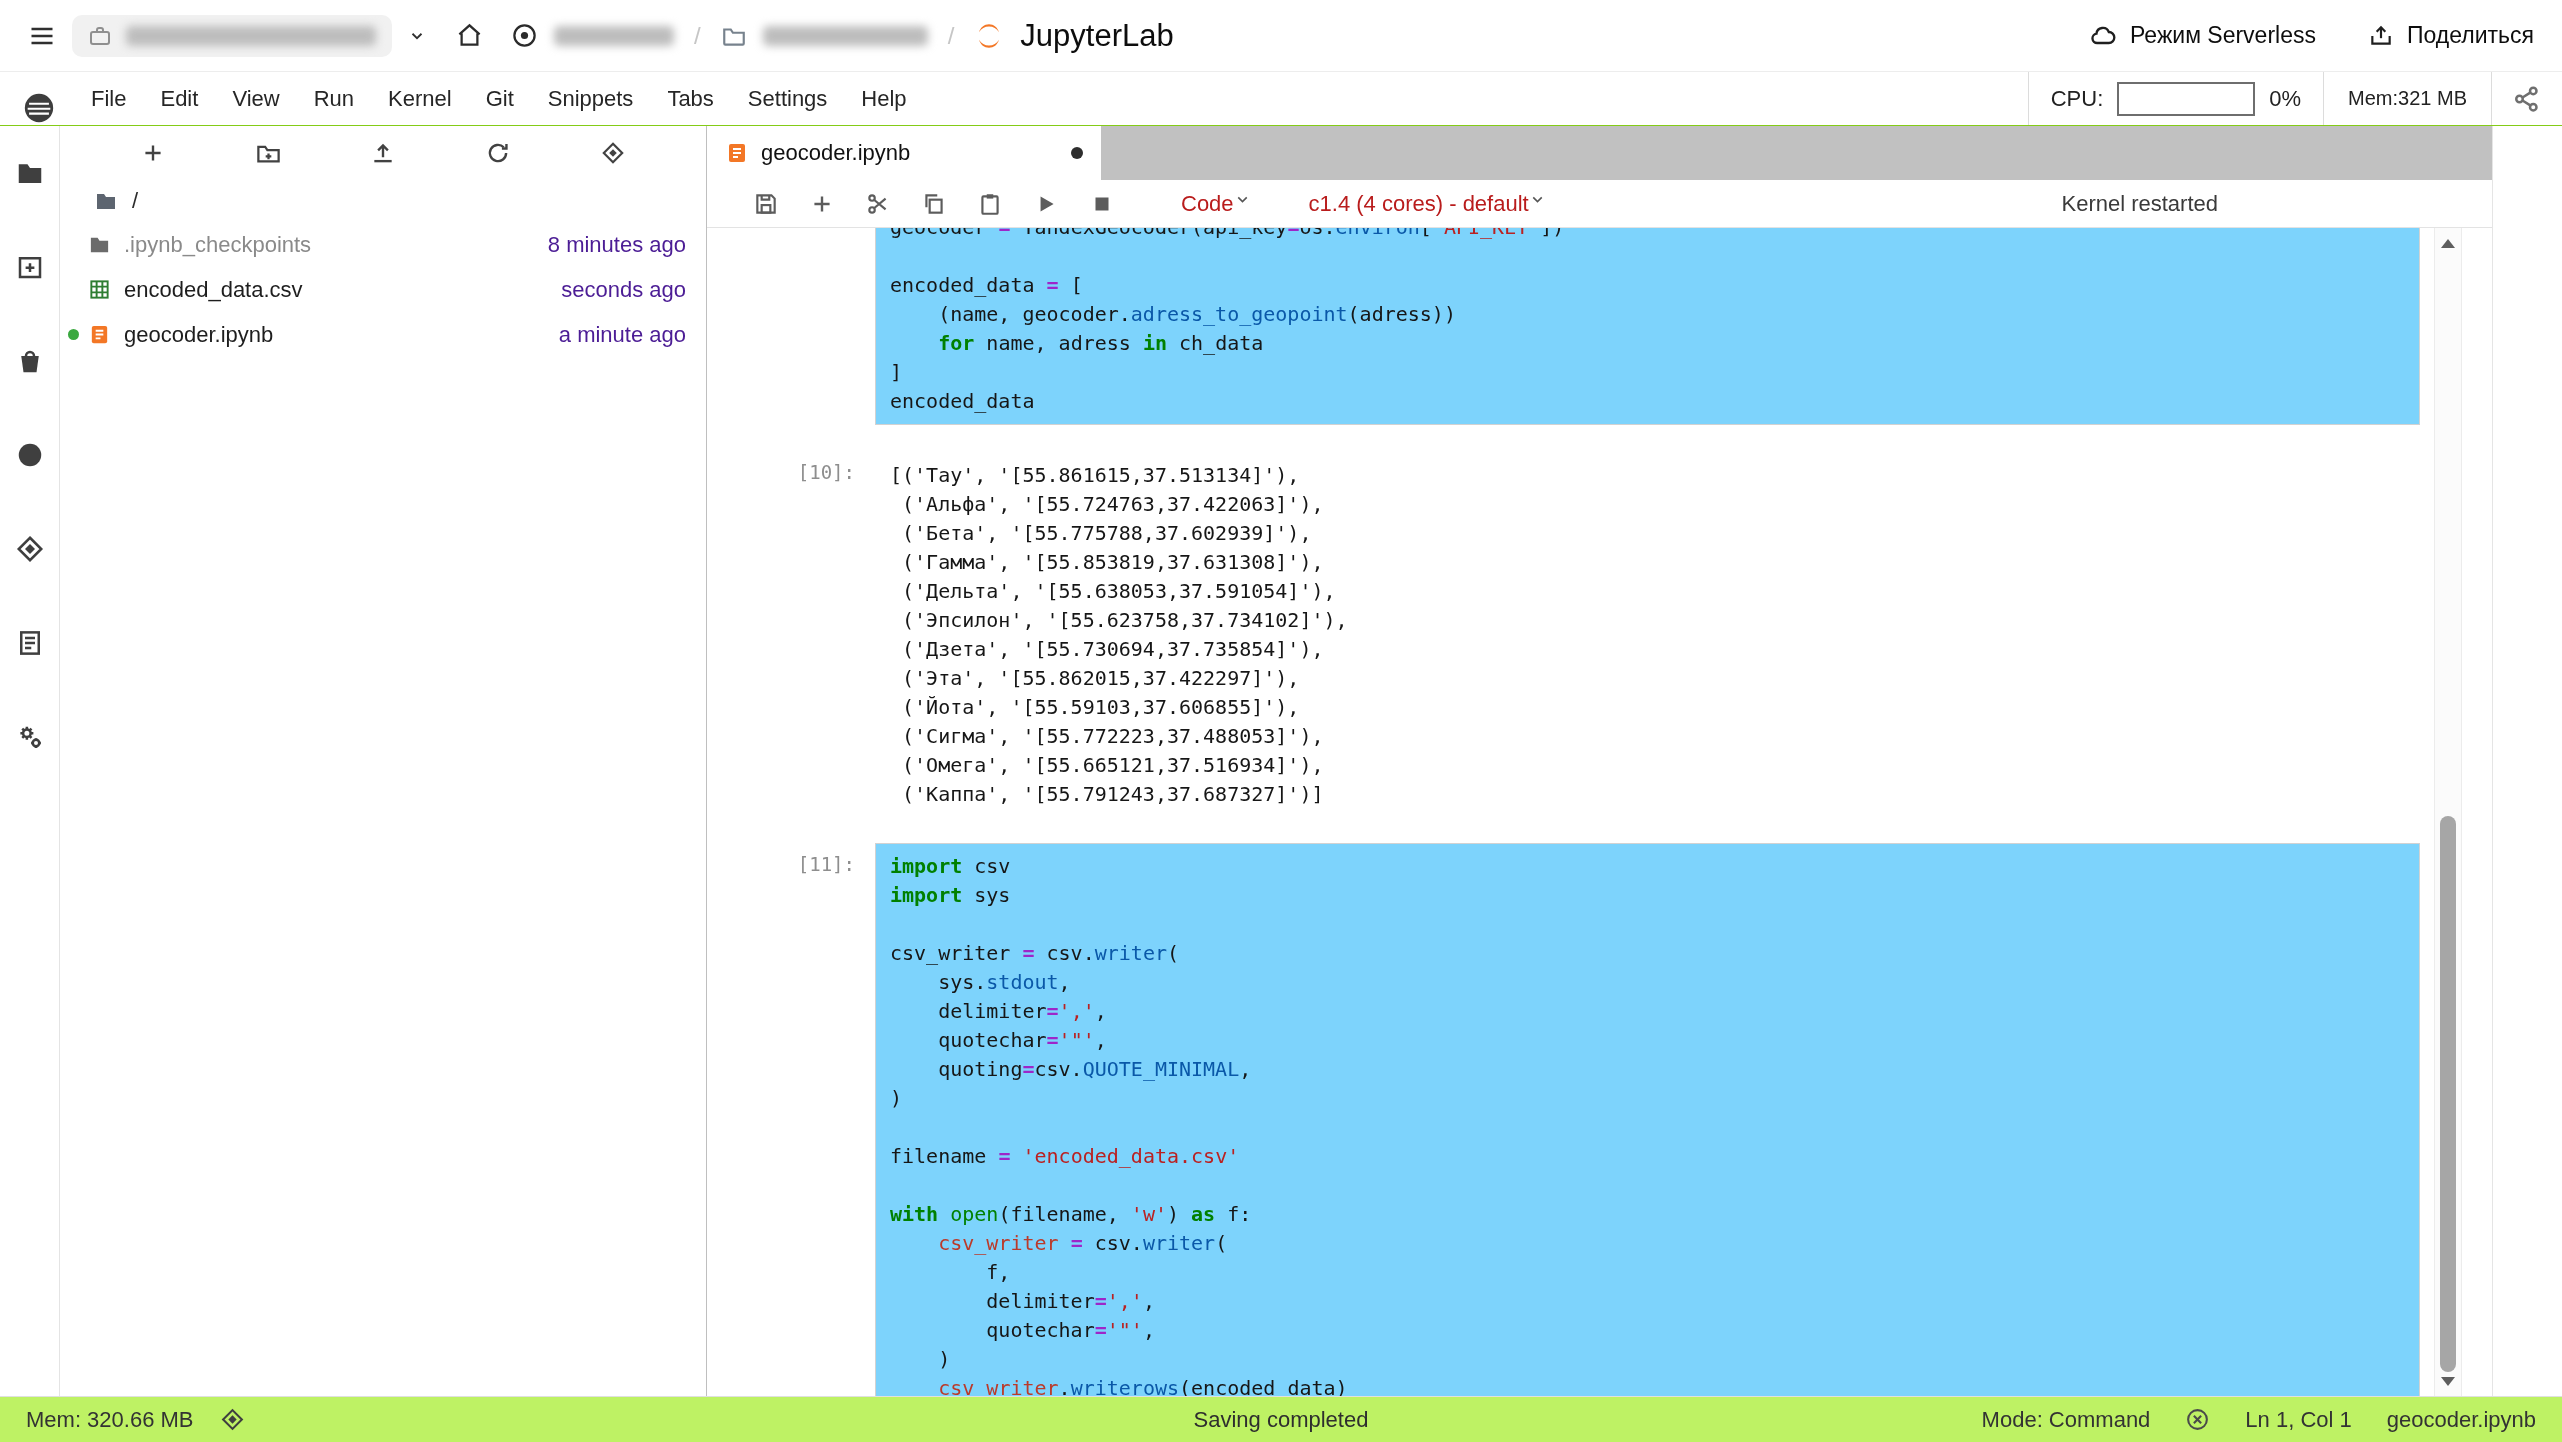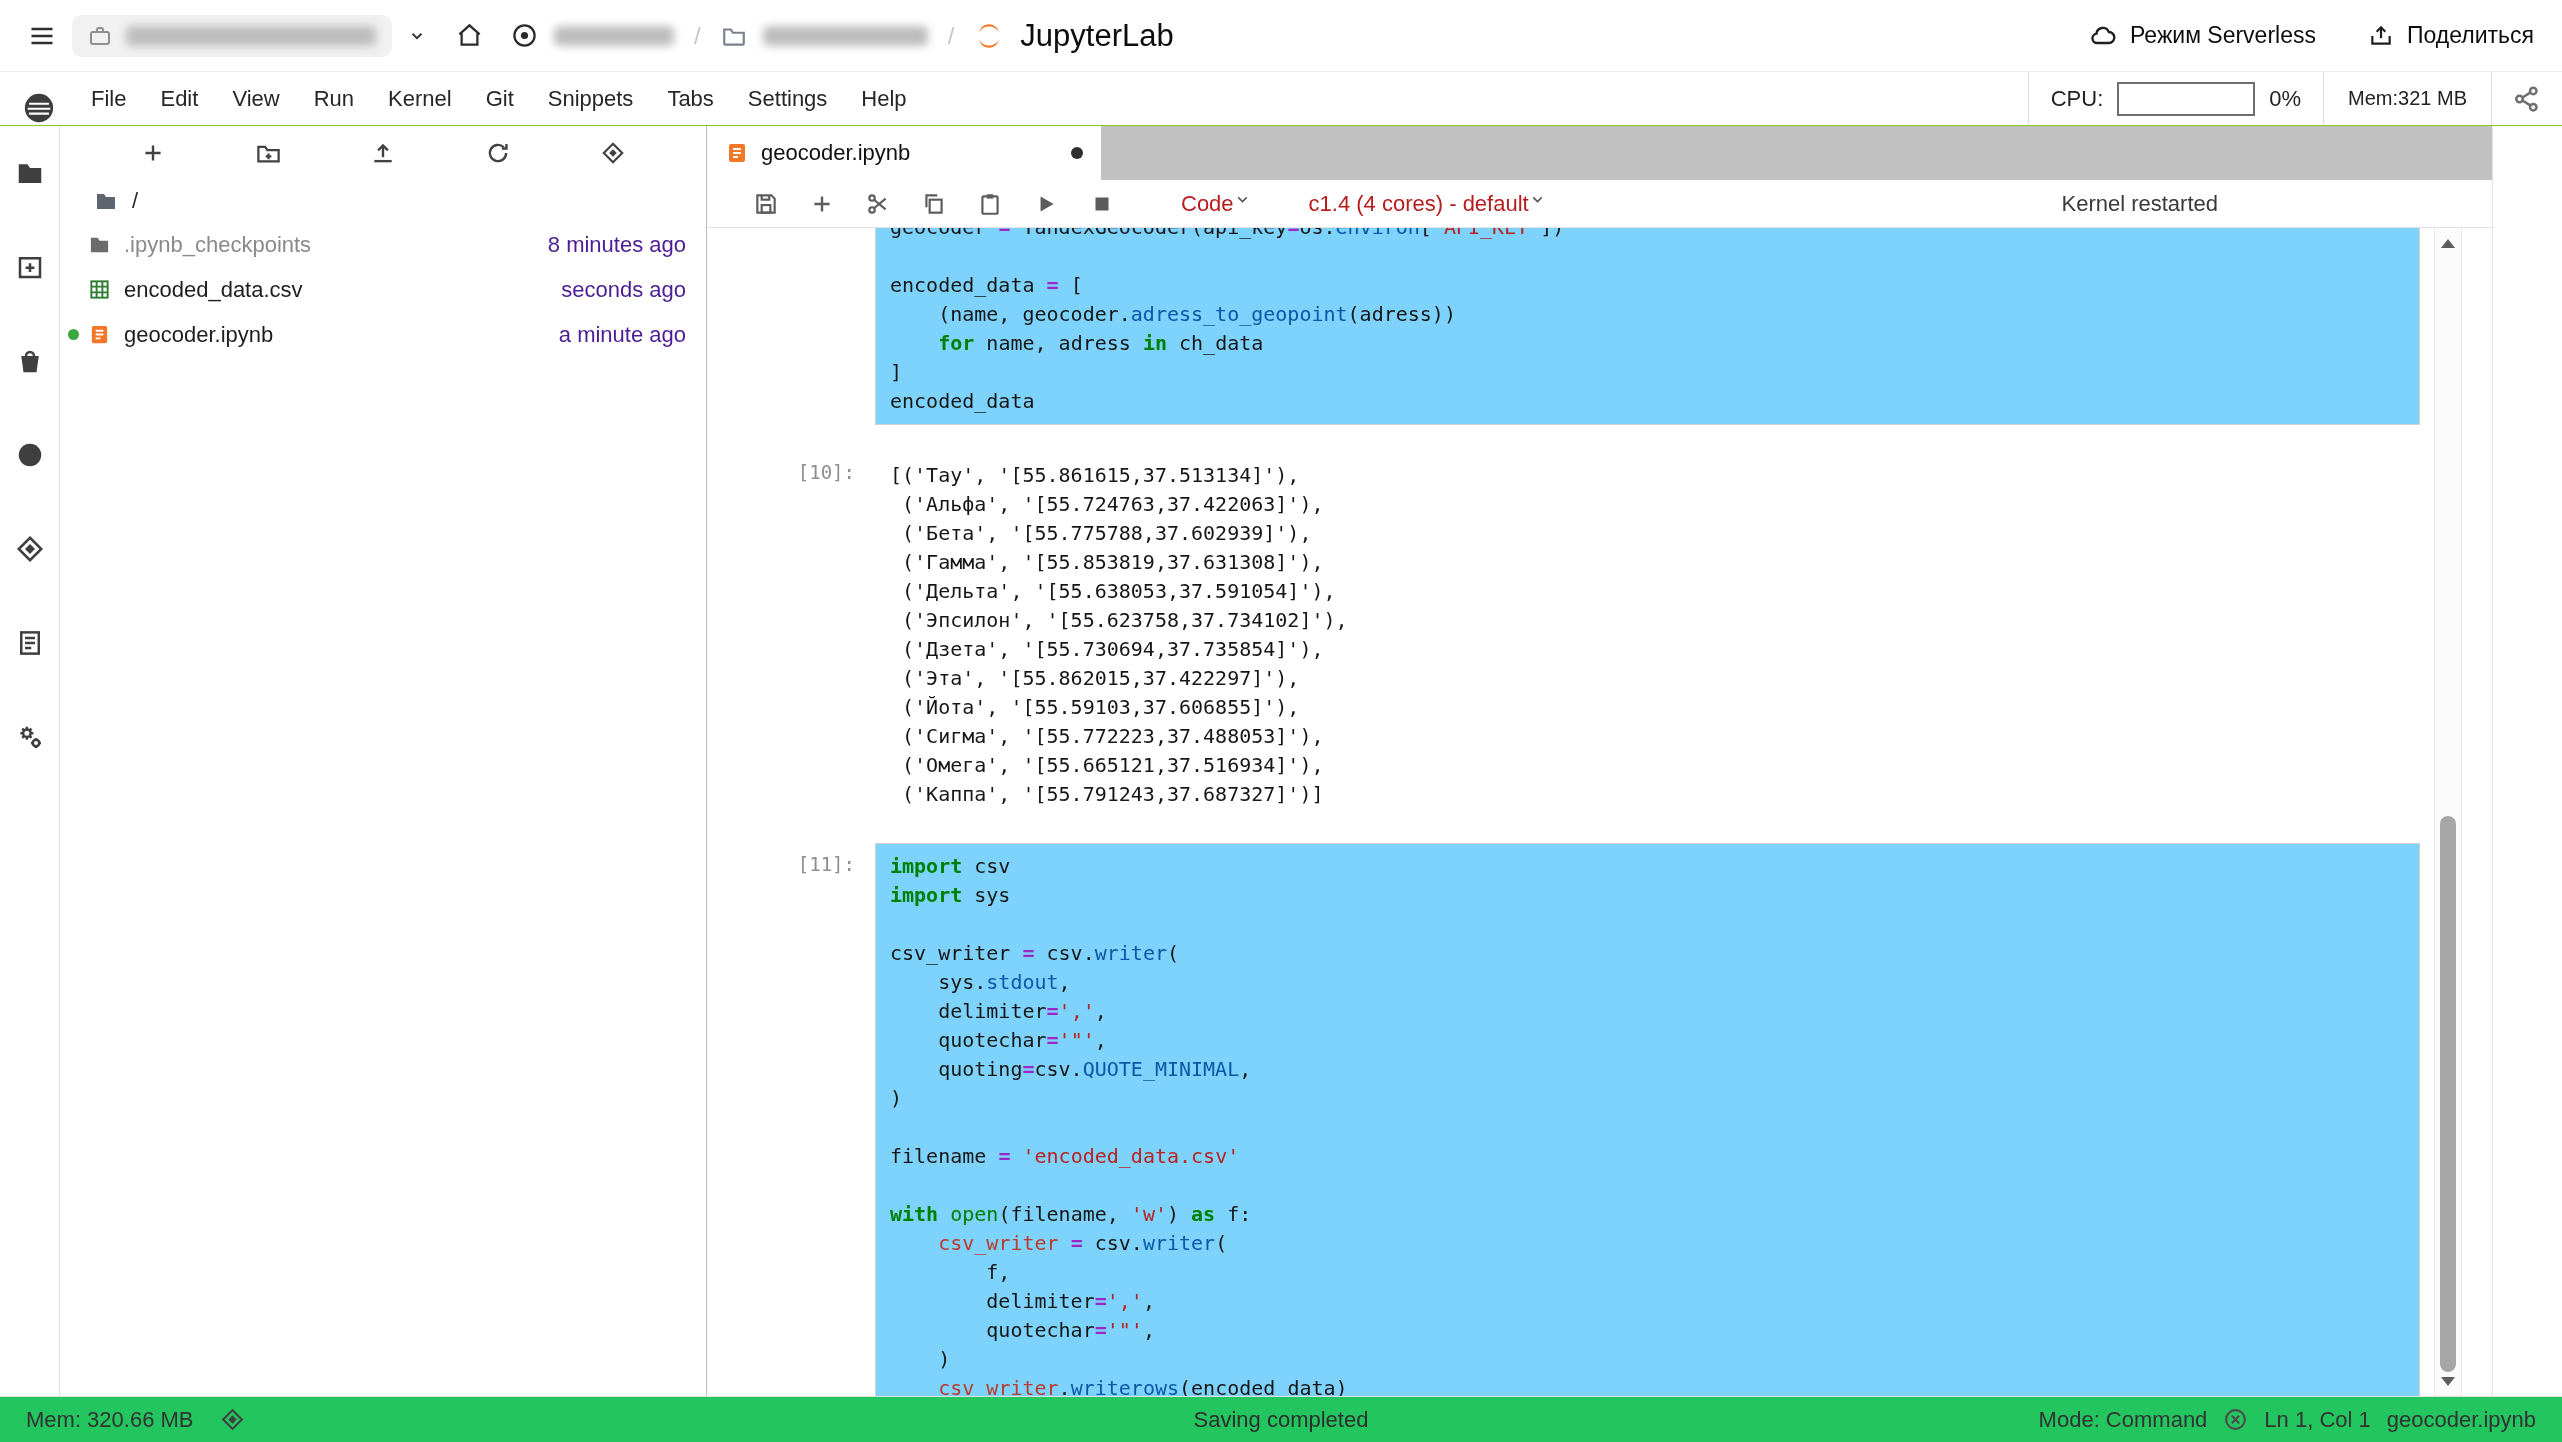--- a/index.html
+++ b/index.html
@@ -80,24 +80,24 @@
   .nbscroll{position:absolute;top:0;right:30px;width:28px;height:100%;background:#fbfbfb;border-left:1px solid #ececec;border-right:1px solid #ececec}
   .sb-btn{position:absolute;left:0;width:100%;height:26px;display:flex;align-items:center;justify-content:center;cursor:pointer}
   .sb-up{top:2px}.sb-down{bottom:2px}
   .tri-up{width:0;height:0;border-left:7px solid transparent;border-right:7px solid transparent;border-bottom:9px solid #5e5e5e}
   .tri-down{width:0;height:0;border-left:7px solid transparent;border-right:7px solid transparent;border-top:9px solid #5e5e5e}
   .sb-thumb{position:absolute;left:5px;width:16px;top:588px;height:556px;background:#a6a6a6;border-radius:8px;cursor:grab}
 
   .rightrail{width:70px;flex:none;border-left:1px solid #e5e5e5;background:#fff}
 
   
-  .statusbar{height:46px;display:flex;align-items:center;border-top:1px solid #e0e0e0;padding:0 26px;font-size:22px;color:#333;position:relative;background:#22c55e}
+  .statusbar{height:46px;display:flex;align-items:center;border-top:1px solid #e0e0e0;padding:0 26px;font-size:22px;color:#333;position:relative;background:#bef264}
   .st-left{display:flex;align-items:center;gap:26px}
   .st-center{position:absolute;left:50%;transform:translateX(-50%);color:#2e2e2e}
-  .st-right{margin-left:auto;display:flex;align-items:center;gap:16px}
+  .st-right{margin-left:auto;display:flex;align-items:center;gap:35px}
 </style>
 </head>
 <body>
 
 <header class="topbar">
   <span class="ic">
     <svg width="28" height="28" viewBox="0 0 24 24" fill="none" stroke="#2f2f2f" stroke-width="2">
         <path d="M3 6h18M3 12h18M3 18h18"></path>
       </svg>
   </span>

